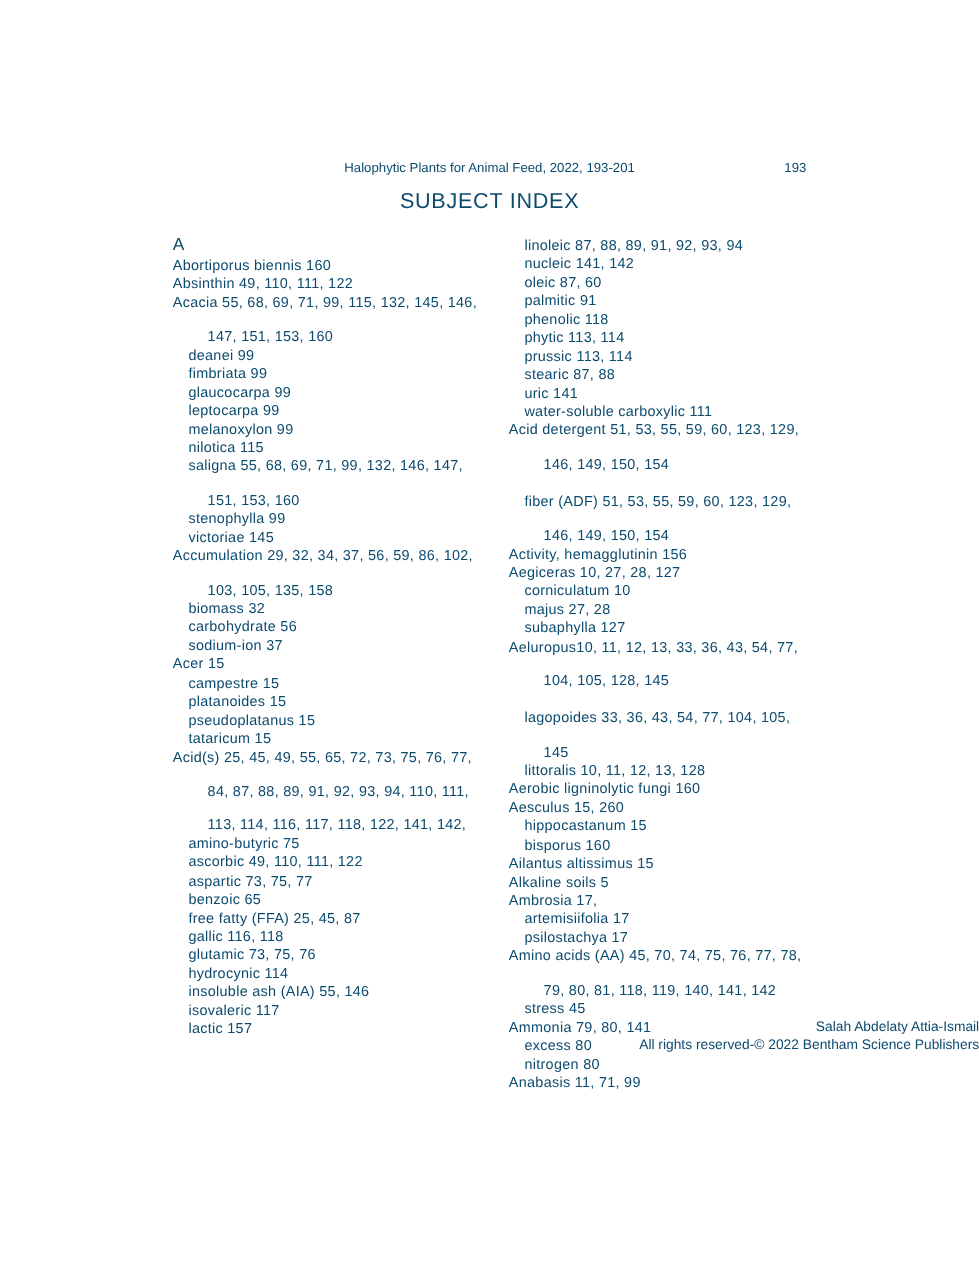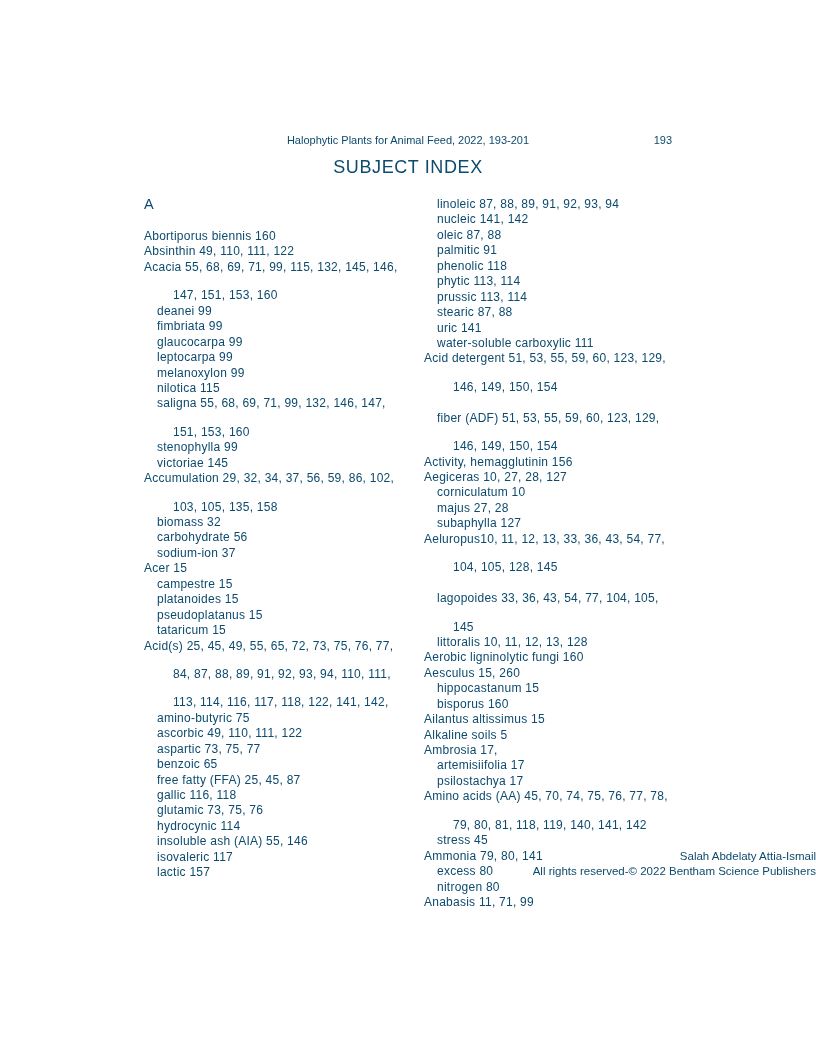--- a/index.html
+++ b/index.html
@@ -51,21 +51,21 @@
     position: absolute;
     left: 144px;
     top: 196px;
     font-size: 14.5px;
     line-height: 17px;
   }
   .col {
     position: absolute;
     width: 286px;
   }
-  .col-left  { left: 144px; top: 229px; }
+  .col-left  { left: 144px; top: 214px; }
   .col-right { left: 424px; top: 197px; }
   .line {
     height: 15.45px;
     line-height: 15.45px;
     font-size: 12px;
     letter-spacing: 0.25px;
     white-space: nowrap;
   }
   .i0 { padding-left: 0; }
   .i1 { padding-left: 13px; }
@@ -131,21 +131,21 @@
       <div class="line i1">glutamic 73, 75, 76</div>
       <div class="line i1">hydrocynic 114</div>
       <div class="line i1">insoluble ash (AIA) 55, 146</div>
       <div class="line i1">isovaleric 117</div>
       <div class="line i1">lactic 157</div>
     </div>
 
   <div class="col col-right">
       <div class="line i1">linoleic 87, 88, 89, 91, 92, 93, 94</div>
       <div class="line i1">nucleic 141, 142</div>
-      <div class="line i1">oleic 87, 88</div>
+      <div class="line i1">oleic 87, 60</div>
       <div class="line i1">palmitic 91</div>
       <div class="line i1">phenolic 118</div>
       <div class="line i1">phytic 113, 114</div>
       <div class="line i1">prussic 113, 114</div>
       <div class="line i1">stearic 87, 88</div>
       <div class="line i1">uric 141</div>
       <div class="line i1">water-soluble carboxylic 111</div>
       <div class="line i0">Acid detergent 51, 53, 55, 59, 60, 123, 129,</div>
       <div class="line i2">146, 149, 150, 154</div>
       <div class="line i0"></div>

